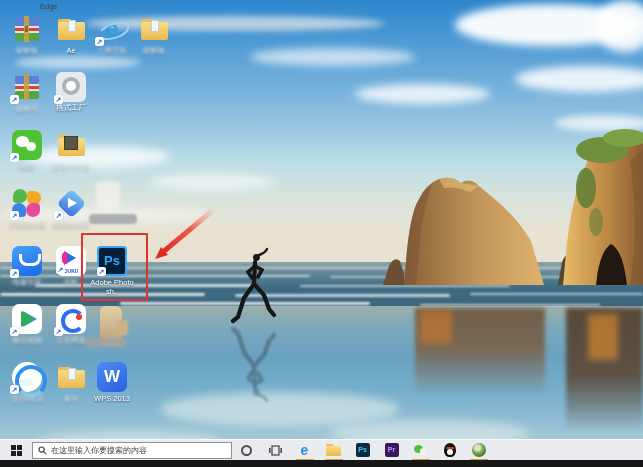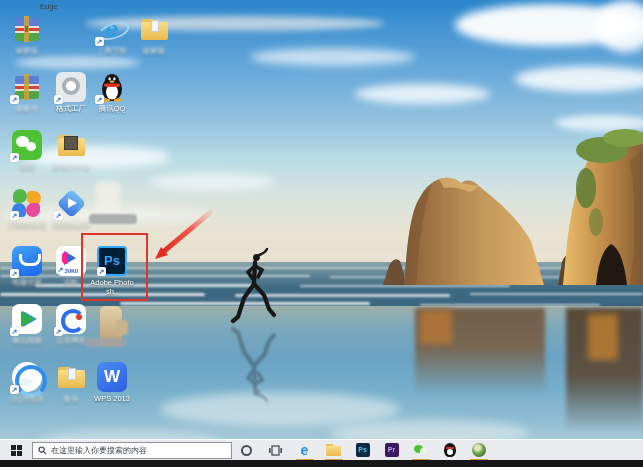--- a/index.html
+++ b/index.html
@@ -32,21 +32,21 @@
     background:#f1efe9;opacity:.9;border-radius:4px;filter:blur(2px);}
   svg.layer{position:absolute;left:0;top:0;pointer-events:none;}
 
   
   #desktop{position:absolute;left:4px;top:0;width:200px;height:440px;}
   .cell{position:absolute;width:46px;height:56px;text-align:center;cursor:pointer;}
   .ic{position:relative;width:30px;height:30px;margin:0 auto;}
   .lbl{margin-top:2px;font-size:7.5px;line-height:1.2;color:#fff;
        text-shadow:0 1px 2px rgba(0,0,0,.65);word-break:break-all;}
   .lbl-blur{filter:blur(1.4px);opacity:.9;}
-  .lbl-slight{filter:blur(.6px);}
+  .lbl-slight{filter:blur(.6px);font-family:Liberation Mono, monospace;}
   .lbl-dark{color:#3c4146;text-shadow:none;}
   .badge{position:absolute;left:-2px;bottom:-2px;width:9px;height:9px;background:#fff;
      border-radius:2px;color:#2a6ae0;font-size:7px;line-height:9px;font-weight:bold;
      box-shadow:0 0 1px rgba(0,0,0,.4);}
   .ic-ps{background:#001e36;border:2px solid #31a8ff;border-radius:4px;color:#31a8ff;
      font-weight:bold;font-size:13px;line-height:26px;text-align:center;}
   .ic-wps{background:linear-gradient(150deg,#4b8cf5,#2b5fe0);color:#fff;font-weight:bold;
      font-size:17px;line-height:30px;border-radius:7px;}
   .ic-pcmgr{background:linear-gradient(160deg,#43a2f8,#1a66e8);border-radius:7px;position:relative;}
   .ic-pcmgr:after{content:"";position:absolute;left:7px;top:8px;width:16px;height:9px;
@@ -260,20 +260,26 @@
           <rect x="3" y="12" width="24" height="7" fill="#e8e4da"></rect>
           <rect x="3" y="14" width="24" height="3" fill="#d6453a"></rect>
           <rect x="3" y="19" width="24" height="8" rx="2" fill="#55a546"></rect>
           <rect x="12" y="2" width="5" height="26" fill="#caa23c" opacity=".85"></rect>
           <rect x="13" y="12" width="3" height="6" fill="#8a6d20"></rect>
           </svg>
       </div>
       <div class="lbl lbl-blur">破解版</div>
     </div>
 
+    <div class="cell" style="left:44px;top:14px">
+      <div class="ic folder">
+          <span class="inner"></span>
+        </div>
+      <div class="lbl">Ae</div>
+    </div>
 
     <div class="cell" style="left:85px;top:14px">
       <div class="ic ic-ie"><span>e</span>
         <span class="badge">↗</span></div>
       <div class="lbl lbl-blur">上网导航</div>
     </div>
 
     <div class="cell" style="left:127px;top:14px">
       <div class="ic folder">
           <span class="inner"></span>
@@ -296,37 +302,20 @@
       <div class="lbl lbl-blur">破解包</div>
     </div>
 
     <div class="cell" style="left:44px;top:72px">
       <div class="ic ic-ff">
         <span class="badge">↗</span>
         </div>
       <div class="lbl lbl-slight">格式工厂</div>
     </div>
 
-    <div class="cell" style="left:85px;top:72px">
-      <div class="ic">
-        <svg width="30" height="30">
-            <ellipse cx="15" cy="17" rx="10" ry="12" fill="#141414"></ellipse>
-          <ellipse cx="15" cy="8" rx="7" ry="6" fill="#141414"></ellipse>
-          <ellipse cx="15" cy="20" rx="6" ry="7.5" fill="#fff"></ellipse>
-          <rect x="7" y="11.5" width="16" height="3.4" rx="1.7" fill="#e23326"></rect>
-          <ellipse cx="12.6" cy="6.8" rx="1.2" ry="1.6" fill="#fff"></ellipse>
-          <ellipse cx="17.4" cy="6.8" rx="1.2" ry="1.6" fill="#fff"></ellipse>
-          <ellipse cx="15" cy="9.6" rx="2.4" ry="1.2" fill="#f5a623"></ellipse>
-          <ellipse cx="9" cy="28" rx="4" ry="1.8" fill="#f5a623"></ellipse>
-          <ellipse cx="21" cy="28" rx="4" ry="1.8" fill="#f5a623"></ellipse>
-          </svg>
-        <span class="badge">↗</span>
-      </div>
-      <div class="lbl lbl-slight">腾讯QQ</div>
-    </div>
 
 
     <div class="cell" style="left:0;top:130px">
       <div class="ic ic-wechat">
         <span class="badge">↗</span>
         </div>
       <div class="lbl lbl-blur">微信</div>
     </div>
 
     <div class="cell" style="left:44px;top:130px">

